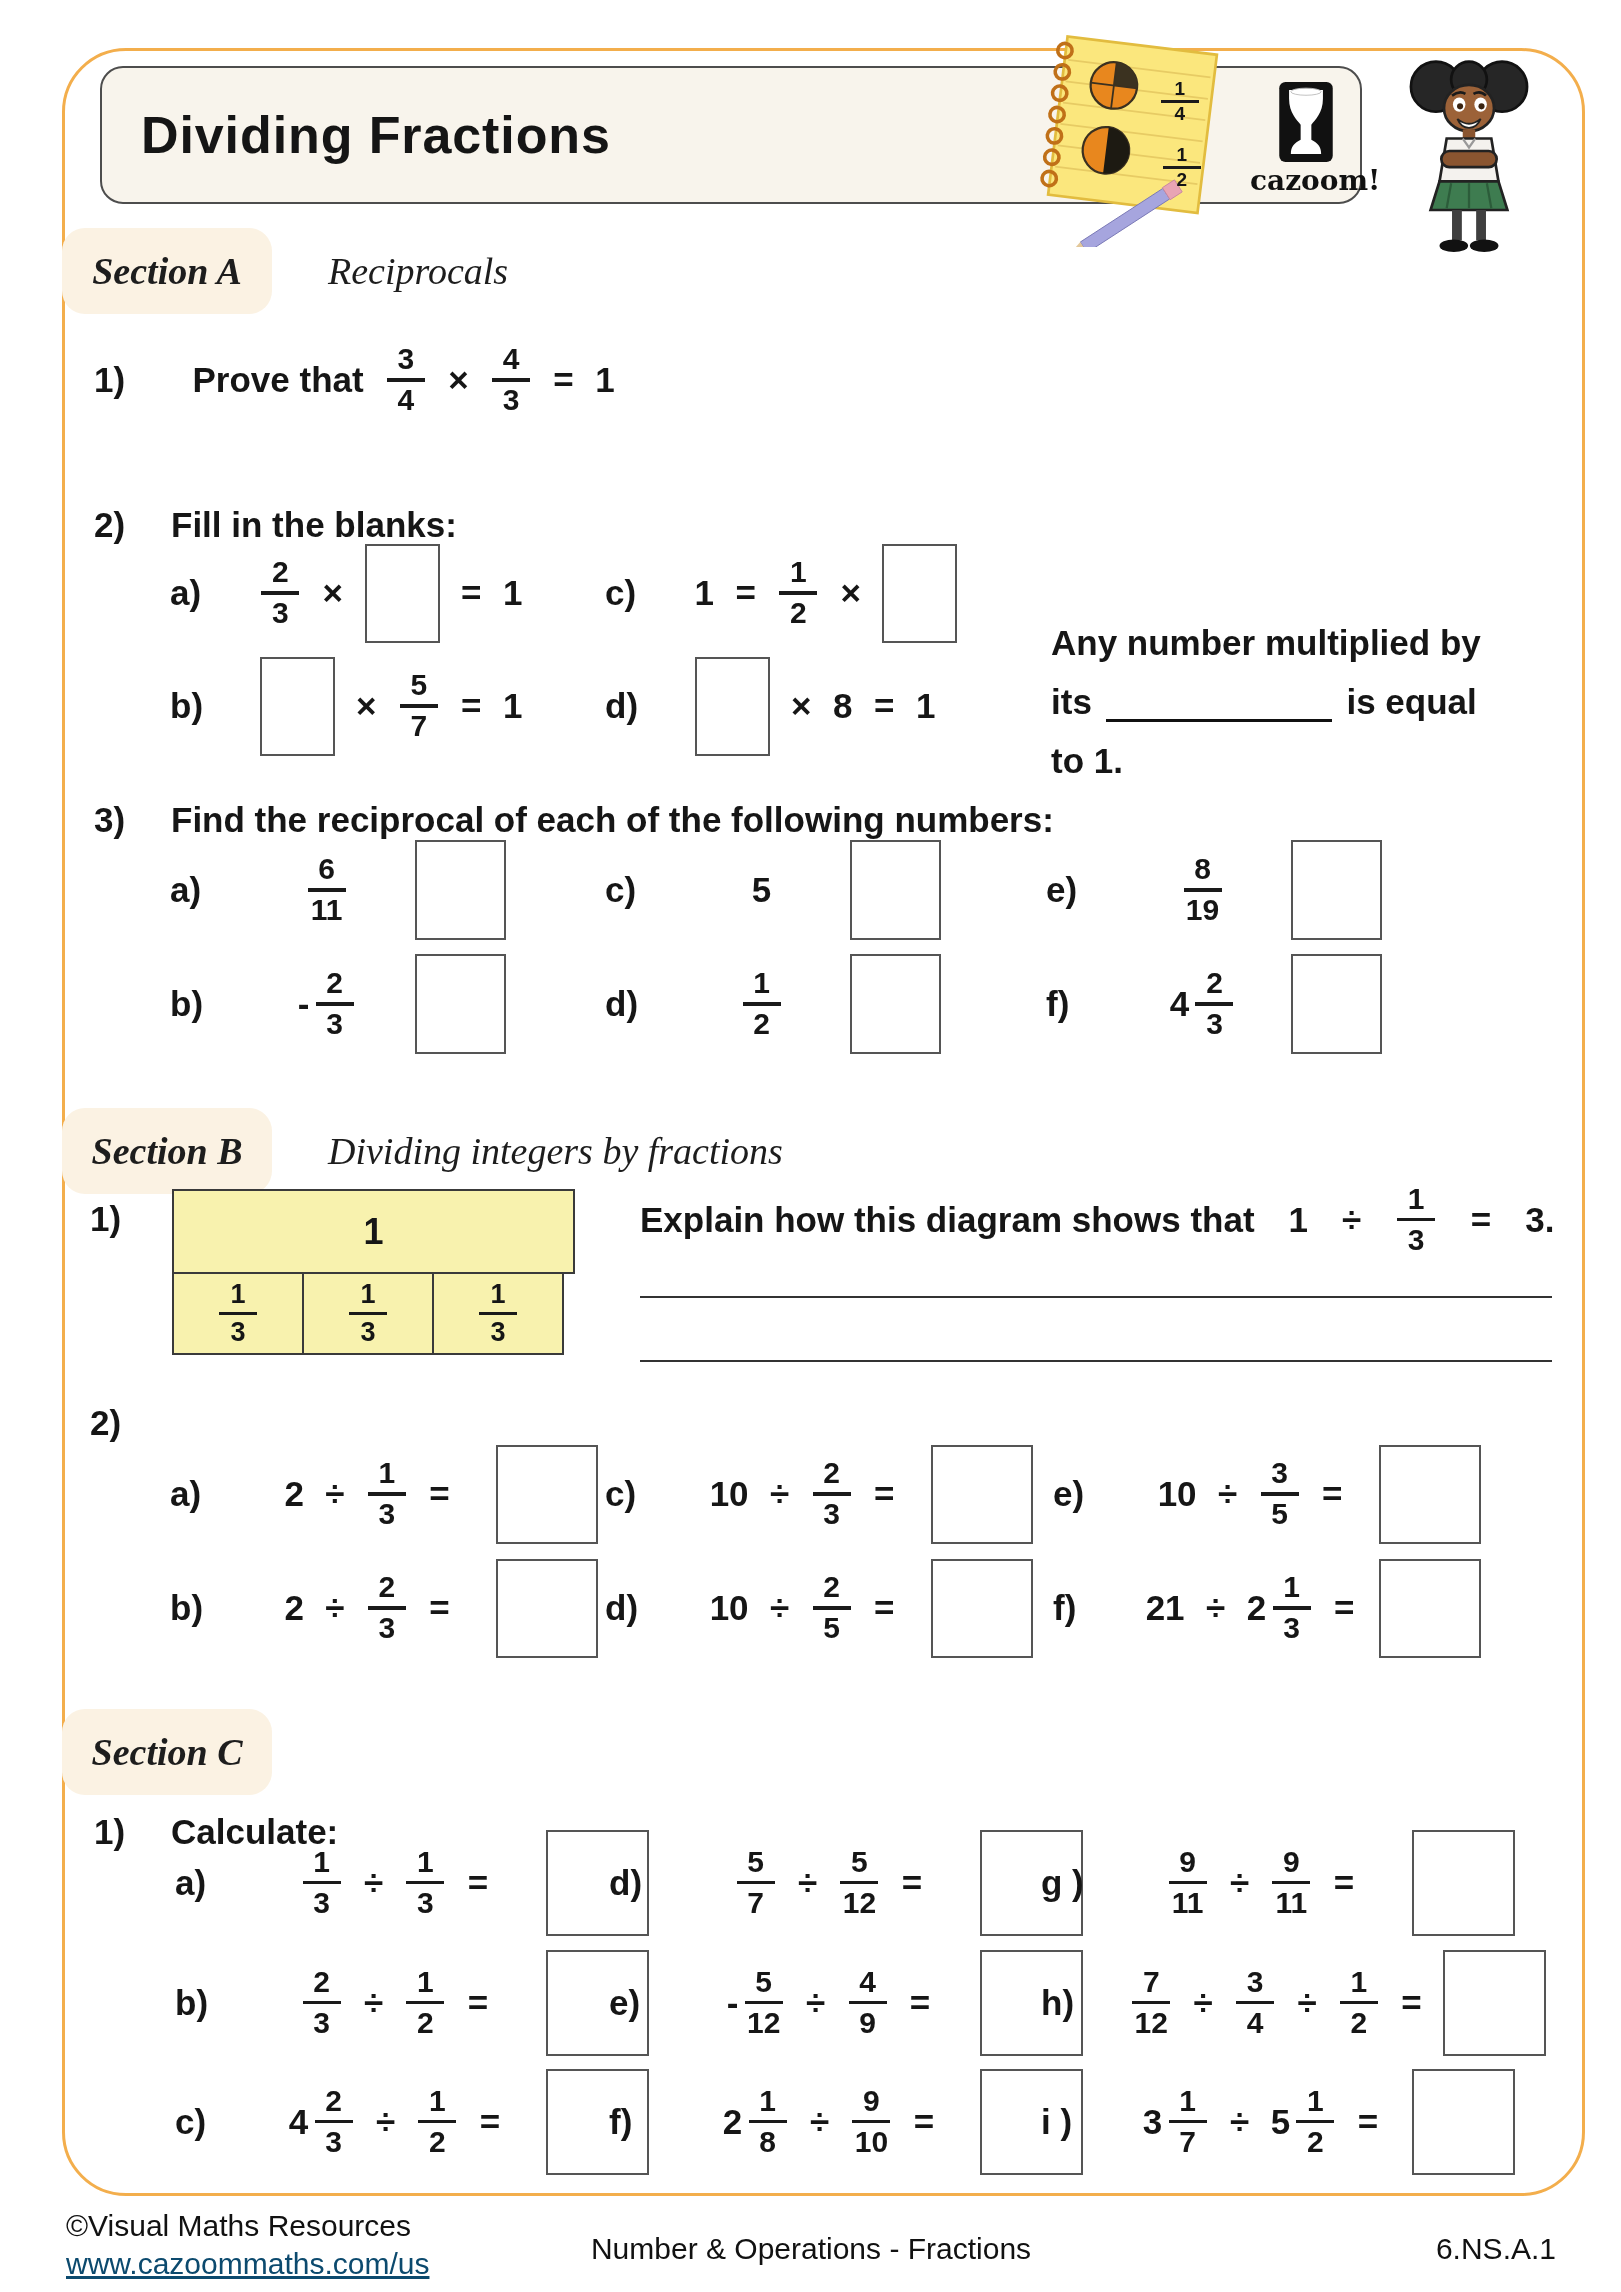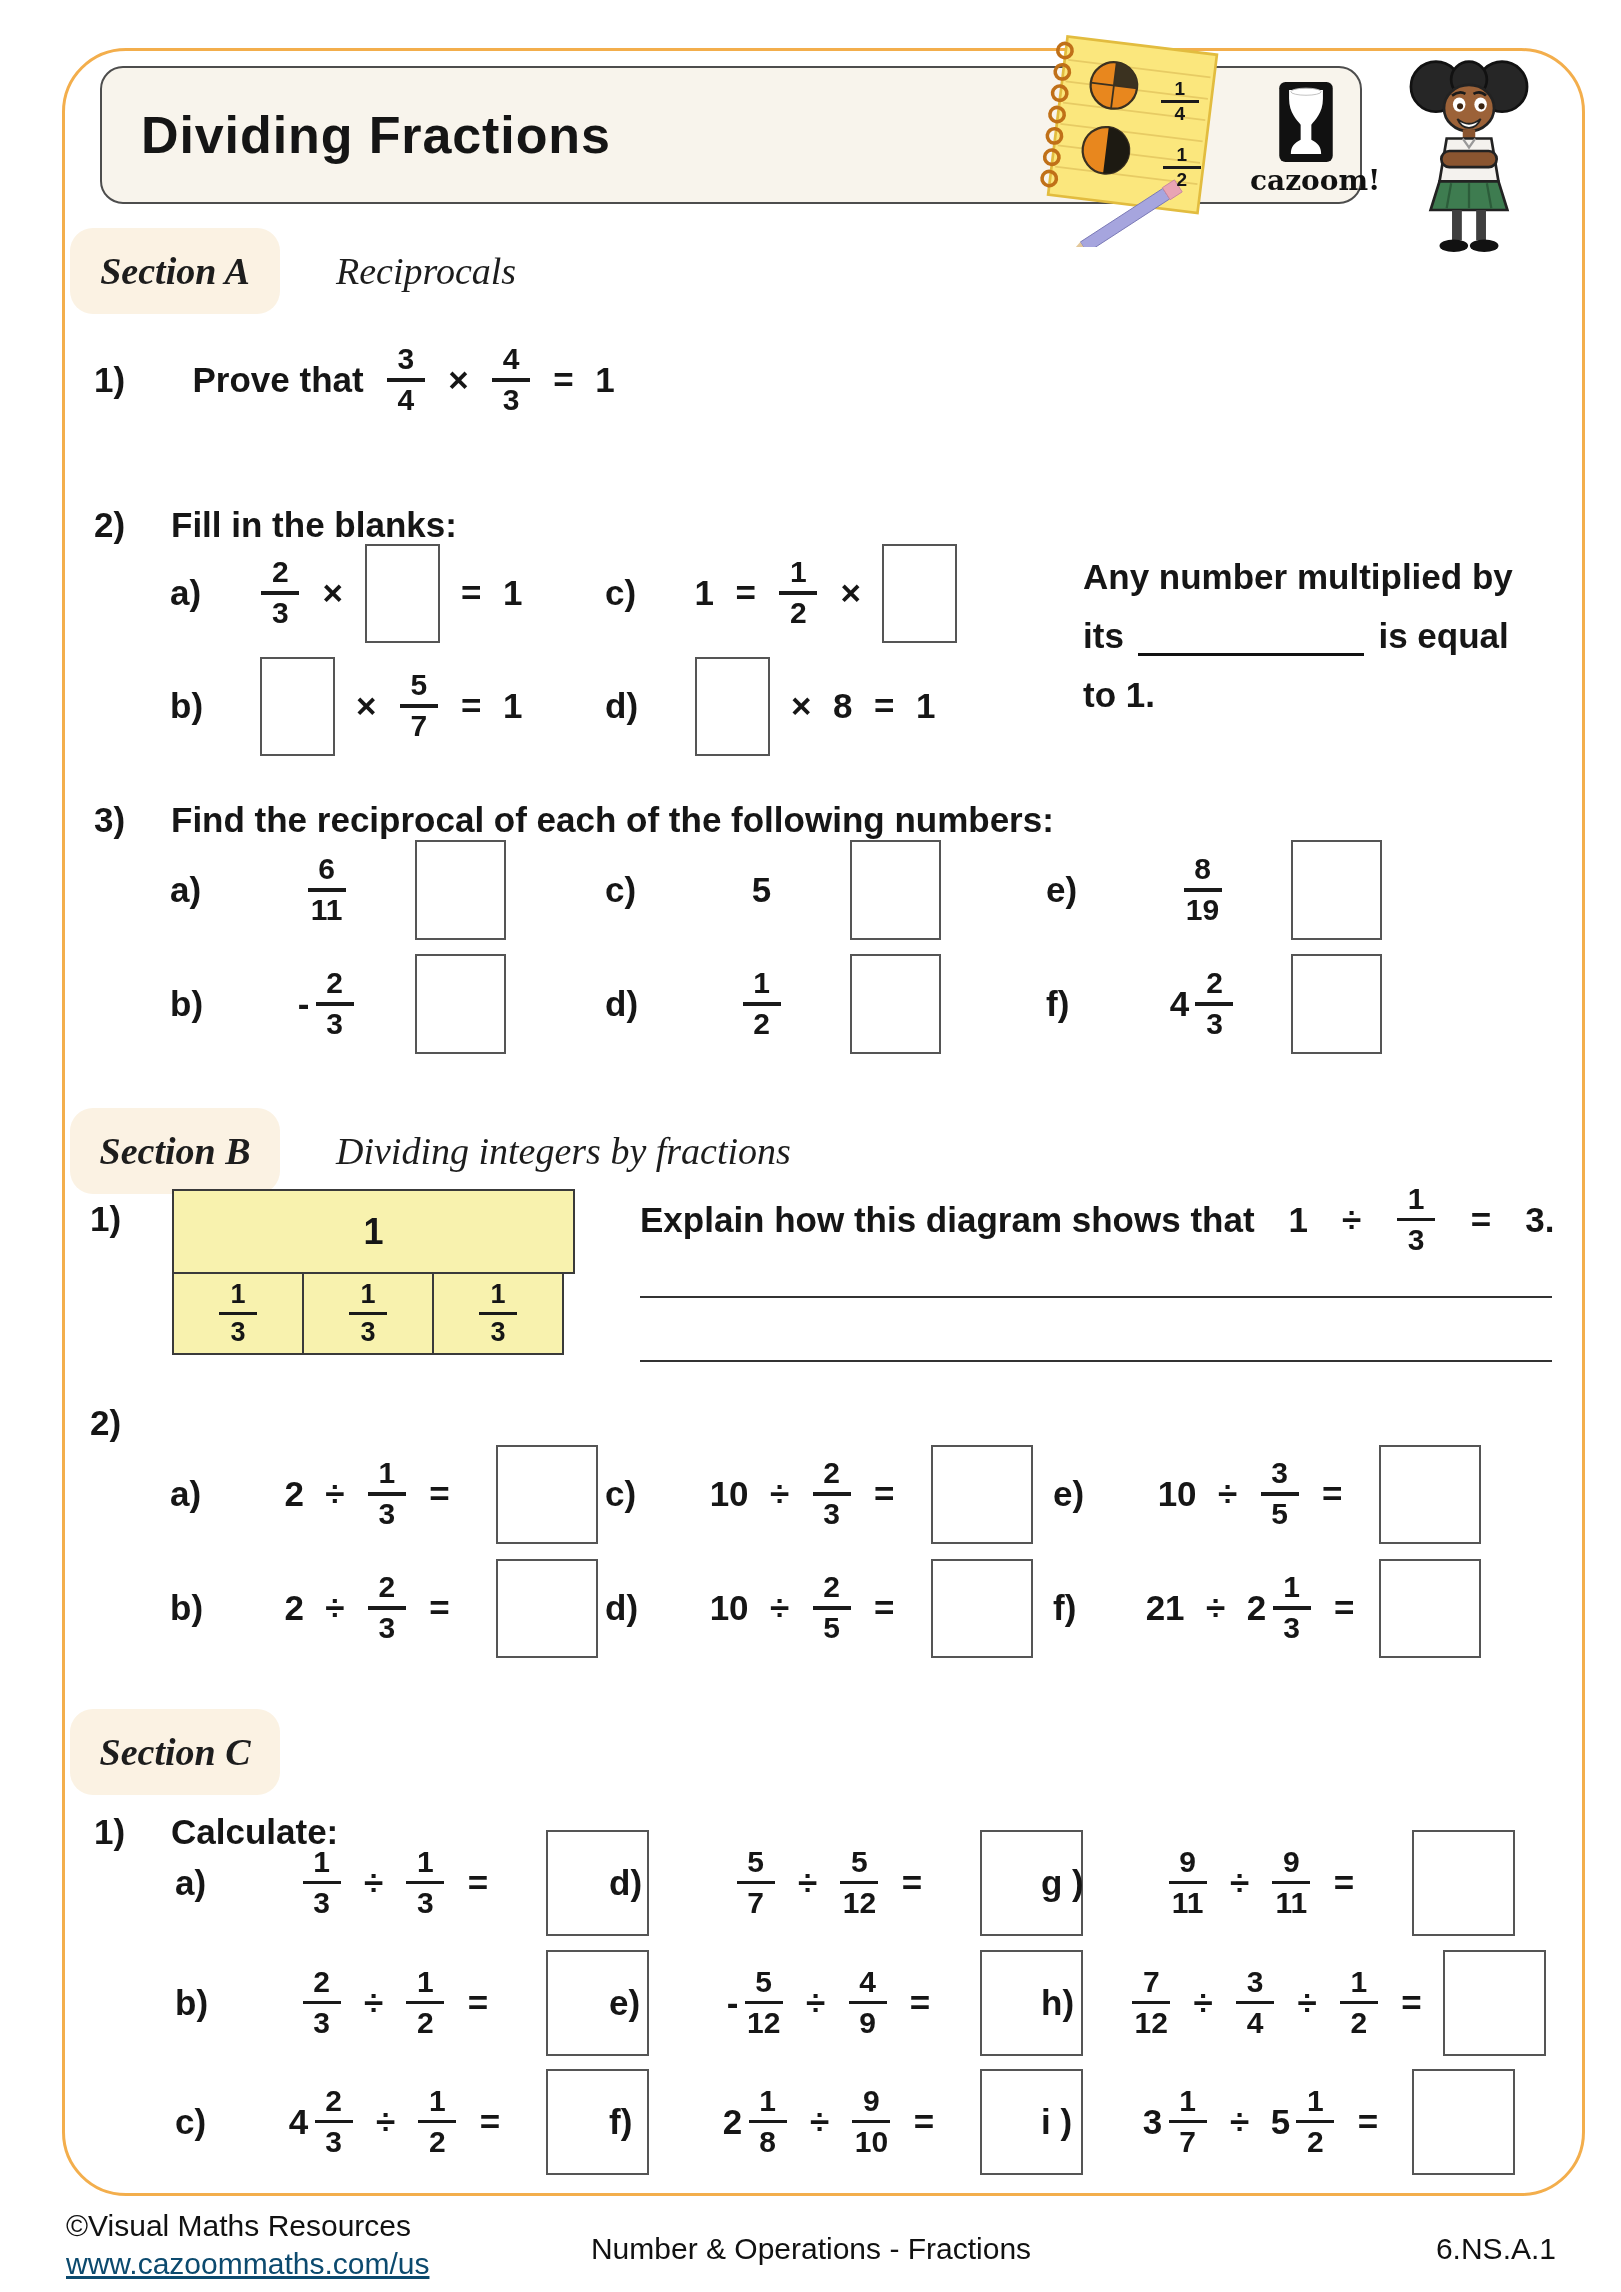--- a/index.html
+++ b/index.html
@@ -14,21 +14,21 @@
   .title-text{position:absolute;left:39px;top:0;height:134px;display:flex;align-items:center;
         font-size:52px;font-weight:bold;letter-spacing:0.9px;color:#151515;}
   .logo{position:absolute;left:1148px;top:12.5px;width:112px;height:115px;text-align:center;}
   .logo svg{display:block;margin:0 auto;}
   .brand{font-family:"DejaVu Serif",serif;font-weight:bold;font-size:28px;color:#111;margin-top:1.8px;}
 
   .notebook-wrap{position:absolute;left:1025px;top:32px;width:206px;height:215px;}
   .girl-wrap{position:absolute;left:1402px;top:56px;width:134px;height:199px;}
 
   
-  .sec-head{position:absolute;left:62px;display:flex;align-items:center;height:86px;padding-left:8px;}
+  .sec-head{position:absolute;left:62px;display:flex;align-items:center;height:86px;}
   .sec-badge{display:flex;align-items:center;justify-content:center;min-width:210px;height:86px;
         background:#FBF2E3;border-radius:23px;font-family:"Liberation Serif",serif;
         font-style:italic;font-weight:bold;font-size:38px;color:#1d1d1d;}
   .sec-sub{margin-left:56px;font-family:"Liberation Serif",serif;font-style:italic;
         font-size:38px;color:#1d1d1d;}
 
   
   .qhead{position:absolute;display:flex;align-items:center;height:45px;}
   .qno{font-weight:bold;font-size:35px;min-width:77px;}
   .qtitle{font-weight:bold;font-size:35px;}
@@ -45,21 +45,21 @@
 
   .ansbox{border:2.7px solid #555;background:#fff;box-sizing:border-box;flex:none;}
   .a2-row .ansbox{width:75px;height:99px;}
   .a3-row .ansbox{width:91px;height:100px;}
   .b2-row .ansbox{width:102px;height:99px;}
   .c-row  .ansbox{width:103px;height:106px;}
 
   .tk-blank{display:inline-block;width:226px;height:27px;border-bottom:3.6px solid #111;}
 
   
-  .note{position:absolute;left:1051px;top:538px;width:502px;margin-left:32px;}
+  .note{position:absolute;left:1051px;top:604px;width:502px;}
   .note .nline{display:flex;align-items:flex-end;gap:14.3px;height:59px;
         font-weight:bold;font-size:35px;}
 
   
   .diagram{position:absolute;left:172px;top:1189px;width:405px;}
   .diag-top{width:399px;height:81px;background:#F8F2AE;border:2.7px solid #3a3a3a;
         display:flex;align-items:center;justify-content:center;
         font-size:36px;font-weight:bold;}
   .diag-cells{display:flex;width:405px;}
   .diag-cell{width:128px;height:79px;background:#F8F2AE;border:2.7px solid #3a3a3a;

